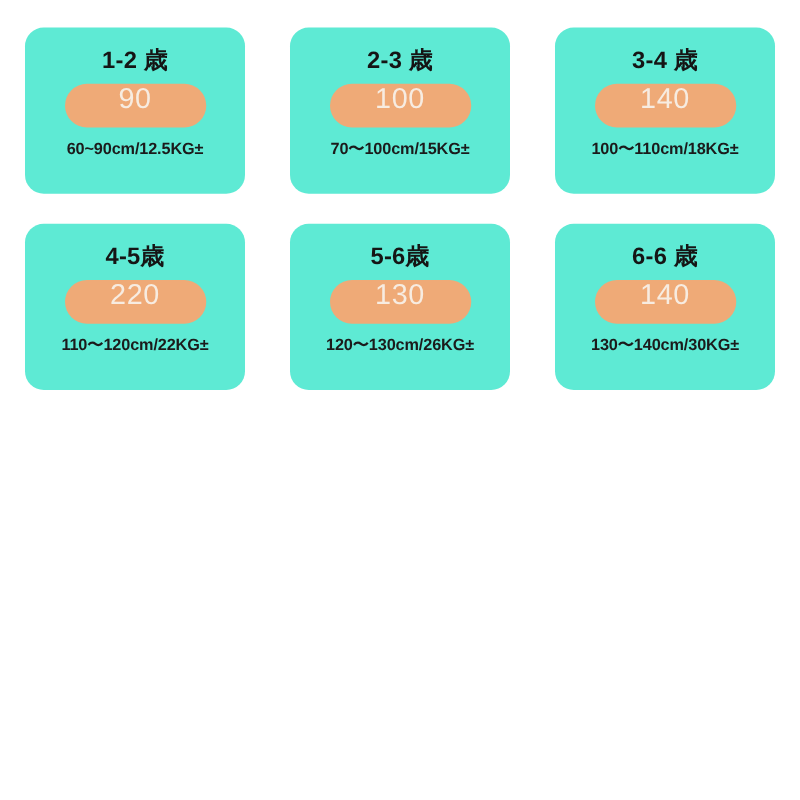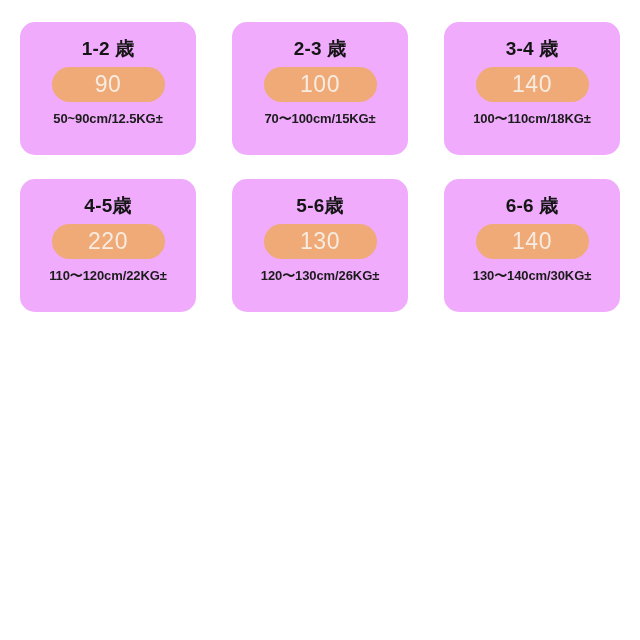--- a/index.html
+++ b/index.html
@@ -25,21 +25,21 @@
     display: flex;
     flex-direction: row;
     justify-content: flex-start;
     margin-bottom: 24px;
   }
 
   .size-card {
     box-sizing: border-box;
     width: 176px;
     height: 133px;
-    background: #f0abfc;
+    background: #5eead4;
     border-radius: 15px;
     margin-right: 36px;
     display: flex;
     flex-direction: column;
     align-items: center;
     justify-content: flex-start;
     padding-top: 16px;
   }
   .size-card:last-child {
     margin-right: 0;
@@ -54,21 +54,21 @@
     white-space: nowrap;
   }
 
   .card-pill {
     margin-top: 7px;
     width: 113px;
     height: 35px;
     border-radius: 18px;
     background: #efaa77;
     display: flex;
-    align-items: center;
+    align-items: flex-start;
     justify-content: center;
   }
 
   .pill-size {
     font-size: 23px;
     font-weight: normal;
     color: #f7ece1;
     line-height: 1;
     letter-spacing: 0.5px;
   }
@@ -92,21 +92,21 @@
 
 <div class="size-chart">
 
   <div class="chart-row">
 
     <div class="size-card">
       <div class="card-age">1-2 歳</div>
       <div class="card-pill">
         <span class="pill-size">90</span>
       </div>
-      <div class="card-detail">50~90cm/12.5KG±</div>
+      <div class="card-detail">60~90cm/12.5KG±</div>
     </div>
 
     <div class="size-card">
       <div class="card-age">2-3 歳</div>
       <div class="card-pill">
         <span class="pill-size">100</span>
       </div>
       <div class="card-detail">70〜100cm/15KG±</div>
     </div>
 

